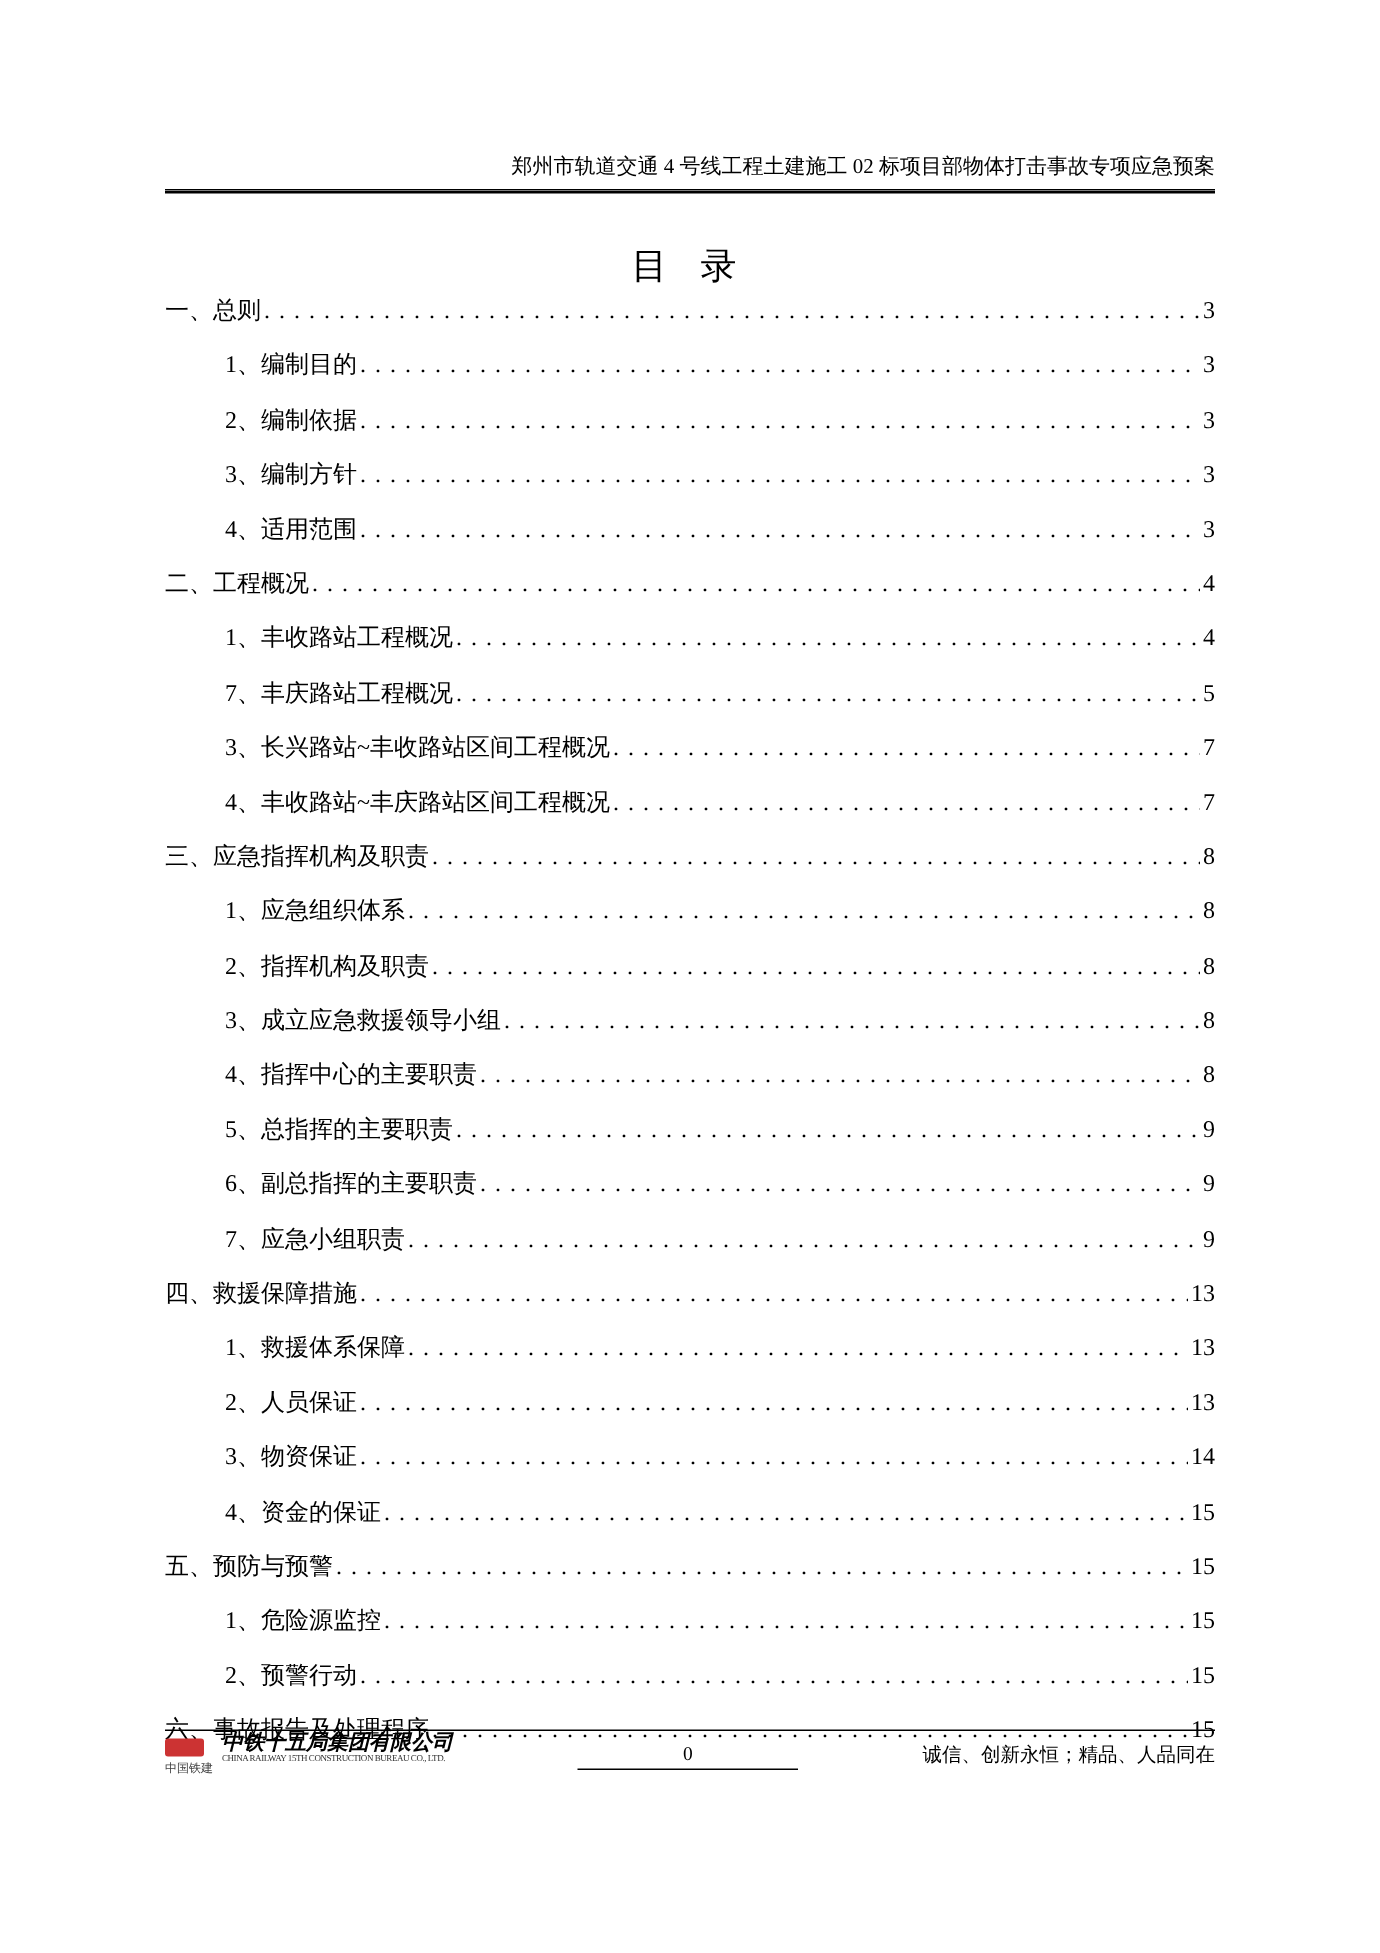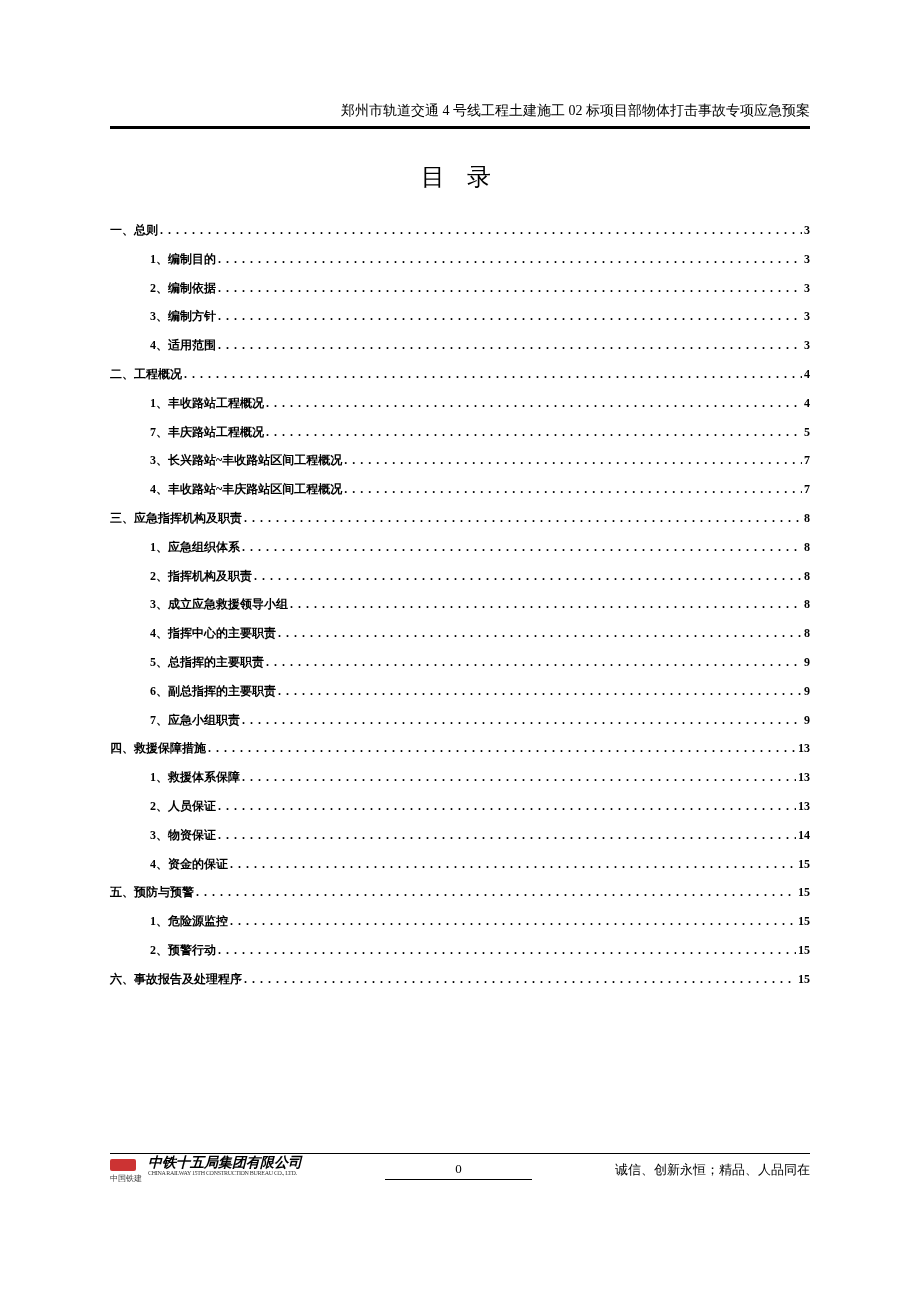--- a/index.html
+++ b/index.html
@@ -19,30 +19,28 @@
       padding-bottom: 6px;
       border-bottom: 1.5px solid #000;
       box-shadow: 0 2px 0 0 #000;
       margin-bottom: 34px;
       margin-top: 36px;
     }
     .title {
       text-align: center;
       font-size: 24px;
       letter-spacing: 8px;
-      margin-bottom: 26px;
     }
     .toc-line {
       display: flex;
       align-items: flex-start;
-      font-size: 12px;
+      font-size: 16px;
       line-height: 1.9;
       white-space: nowrap;
       margin-bottom: 6px;
-      font-weight: bold;
     }
     .toc-line.level1 { margin-left: 0; }
     .toc-line.level2 { margin-left: 40px; }
     .label { flex: 0 0 auto; }
     .dots {
       flex: 1 1 auto;
       overflow: hidden;
       letter-spacing: 1px;
       margin: 0 2px;
     }

